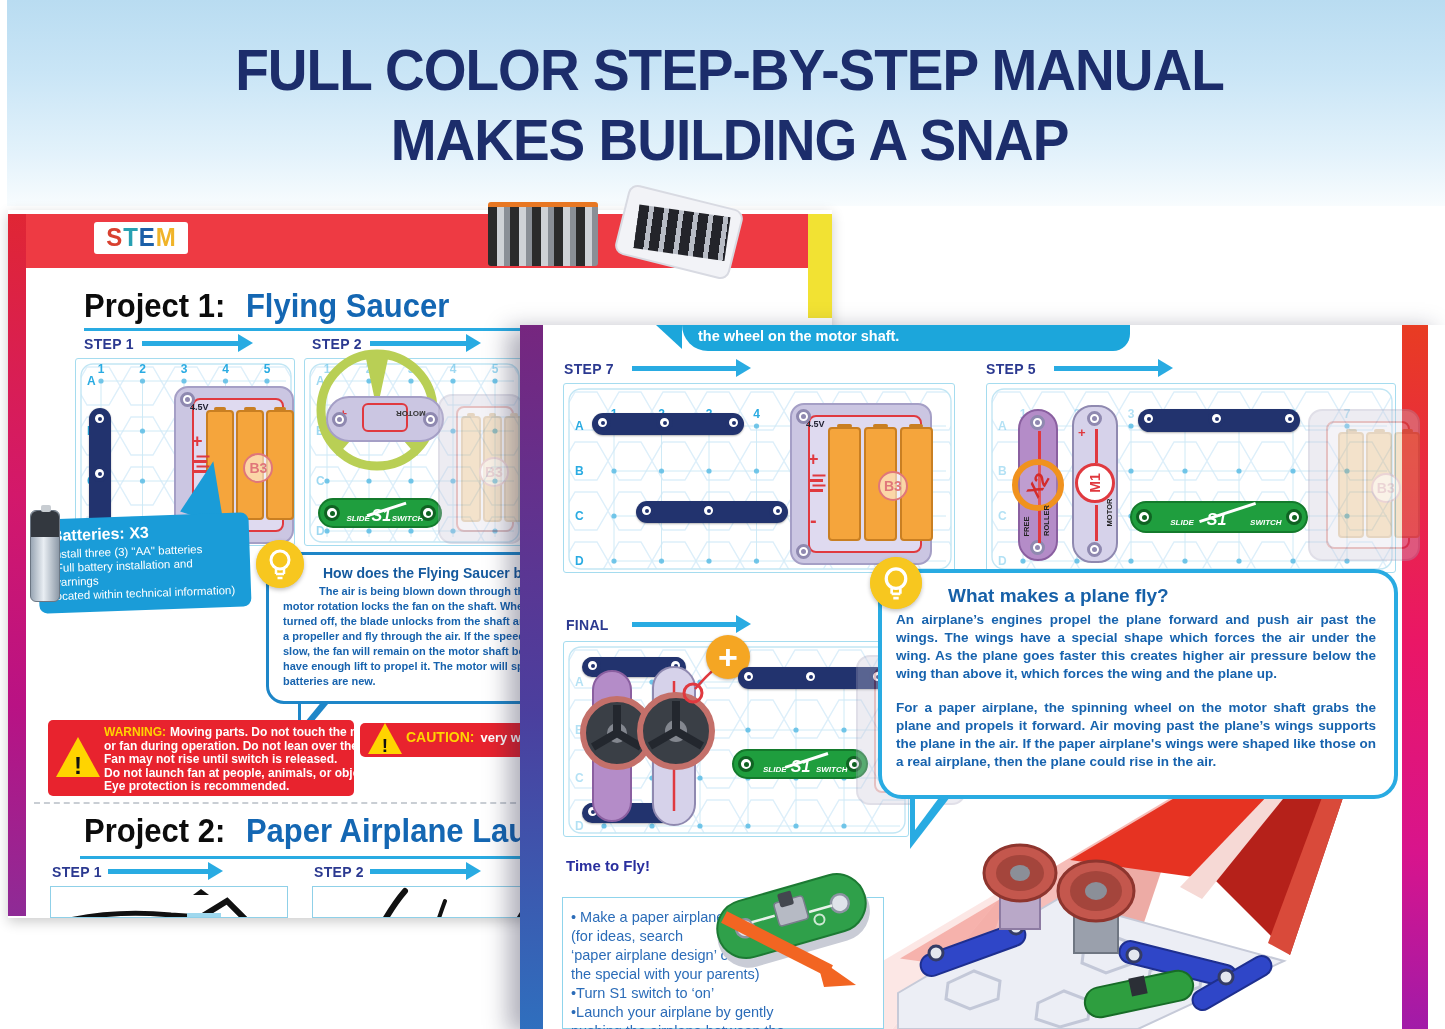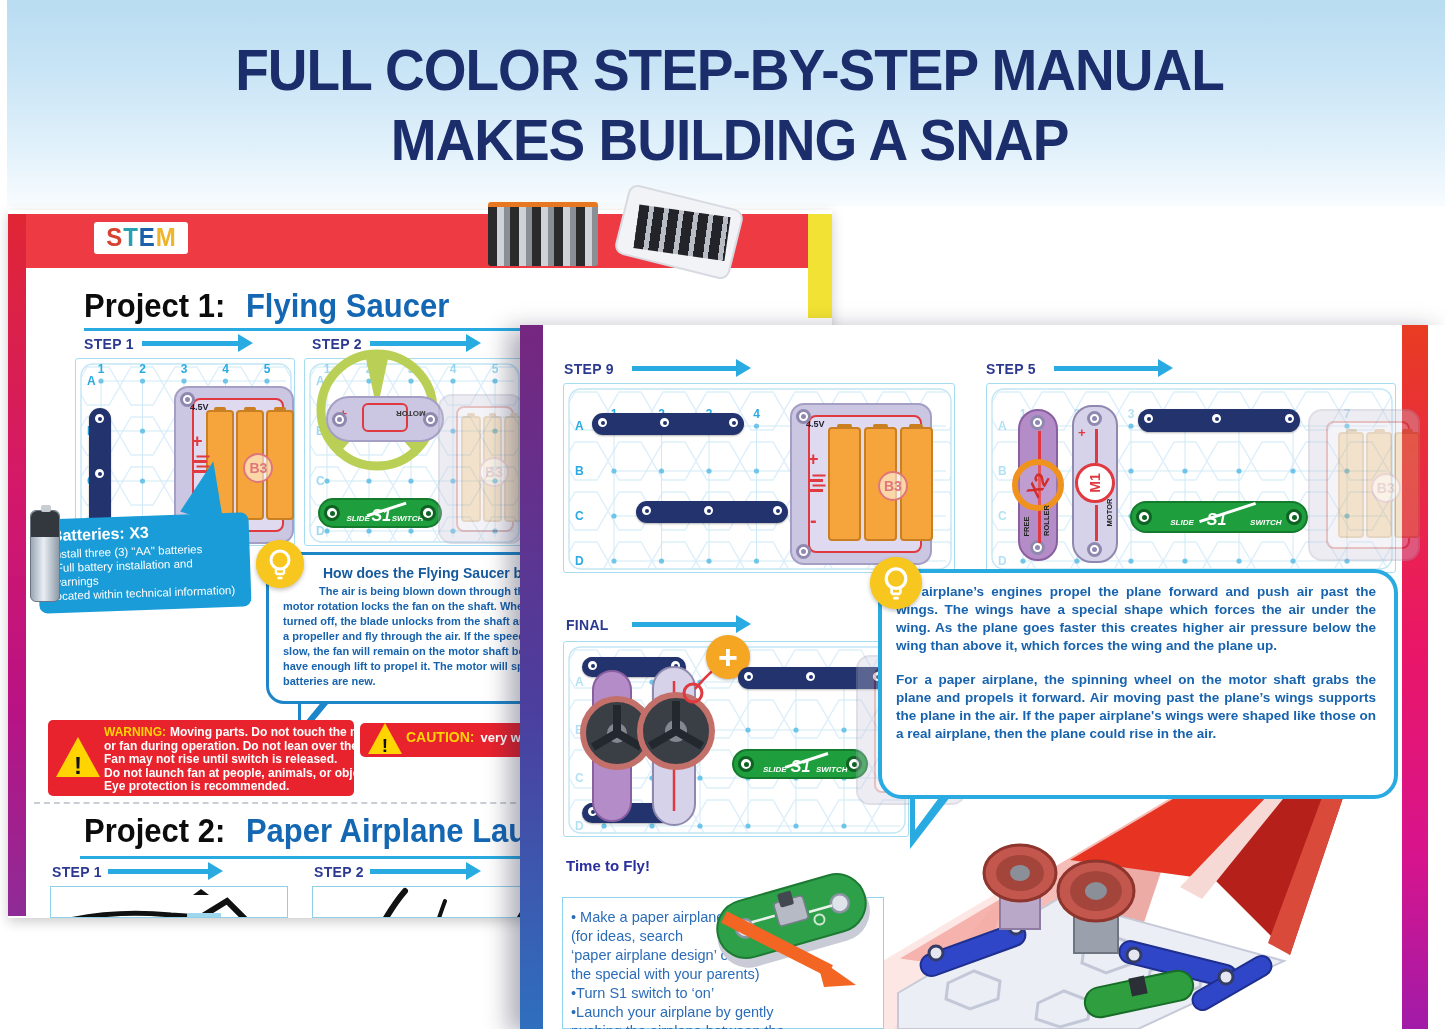--- a/index.html
+++ b/index.html
@@ -411,22 +411,25 @@
         <path d="M96 34 L110 44 M110 44 L104 32" fill="none" stroke="#555" stroke-width="2"></path>
         <path d="M196 52 Q202 36 210 24" fill="none" stroke="#111" stroke-width="4" stroke-linecap="round"></path>
       </svg>
     </div>
   </div>
 
   <div class="pageR">
     <div class="stripL2"></div>
     <div class="stripR2"></div>
 
-
-    <div class="steplab" style="left:44px;top:36px;">STEP 9</div>
+    <div class="tbubble" style="left:162px;top:0;width:448px;height:26px;">
+      <span>the wheel on the motor shaft.</span>
+    </div>
+
+    <div class="steplab" style="left:44px;top:36px;">STEP 7</div>
     <div class="arrow" style="left:112px;top:41px;width:104px;"></div>
     <div class="gridbox" style="left:43px;top:58px;width:392px;height:190px;"><svg width="392" height="190">
           <defs>
             <pattern id="hx2" width="44" height="50" patternUnits="userSpaceOnUse">
               <path d="M11 8 L33 8 L44 27 L33 46 L11 46 L0 27 Z" fill="none" stroke="#ddeffa" stroke-width="1.4"></path>
             </pattern>
           </defs>
           <rect x="5" y="5" width="382" height="180" rx="12" fill="url(#hx2)" stroke="#c2e6f4" stroke-width="1.4"></rect>
           <line x1="50" y1="42" x2="50" y2="180" stroke="#cfeaf6" stroke-width="1"></line>
           <line x1="97.5" y1="42" x2="97.5" y2="180" stroke="#cfeaf6" stroke-width="1"></line>
@@ -721,20 +724,21 @@
         <div class="cell c1"></div>
         <div class="cell c2"></div>
         <div class="cell c3"></div>
         <span class="b-label">B3</span>
       </div>
     </div>
 
     <div class="faqtail tail2" style="left:390px;top:472px;"></div>
     <div class="faqtail tail2i" style="left:395px;top:466px;"></div>
     <div class="faq faq2" style="left:358px;top:244px;width:520px;height:230px;">
+      <div class="faq2-title">What makes a plane fly?</div>
       <div class="faq2-para">An airplane’s engines propel the plane forward and push air past the wings.  The wings have a special shape which forces the air under the wing.  As the plane goes faster this creates higher air pressure below the wing than above it, which forces the wing and the plane up.</div>
       <div class="faq2-gap"></div>
       <div class="faq2-para">For a paper airplane, the spinning wheel on the motor shaft grabs the plane and propels it forward. Air moving past the plane’s wings supports the plane in the air. If the paper airplane's wings were shaped like those on a real airplane, then the plane could rise in the air.</div>
     </div>
     <svg class="bulb" style="left:350px;top:232px;" width="52" height="52" viewBox="0 0 48 48">
       <circle cx="24" cy="24" r="24" fill="#f7c71f"></circle>
       <circle cx="24" cy="20" r="9" fill="none" stroke="#fff" stroke-width="3"></circle>
       <path d="M20 29 L20 34 M28 29 L28 34 M20 34 L28 34 M21.5 38 L26.5 38" stroke="#fff" stroke-width="2.5" fill="none"></path>
     </svg>
 

